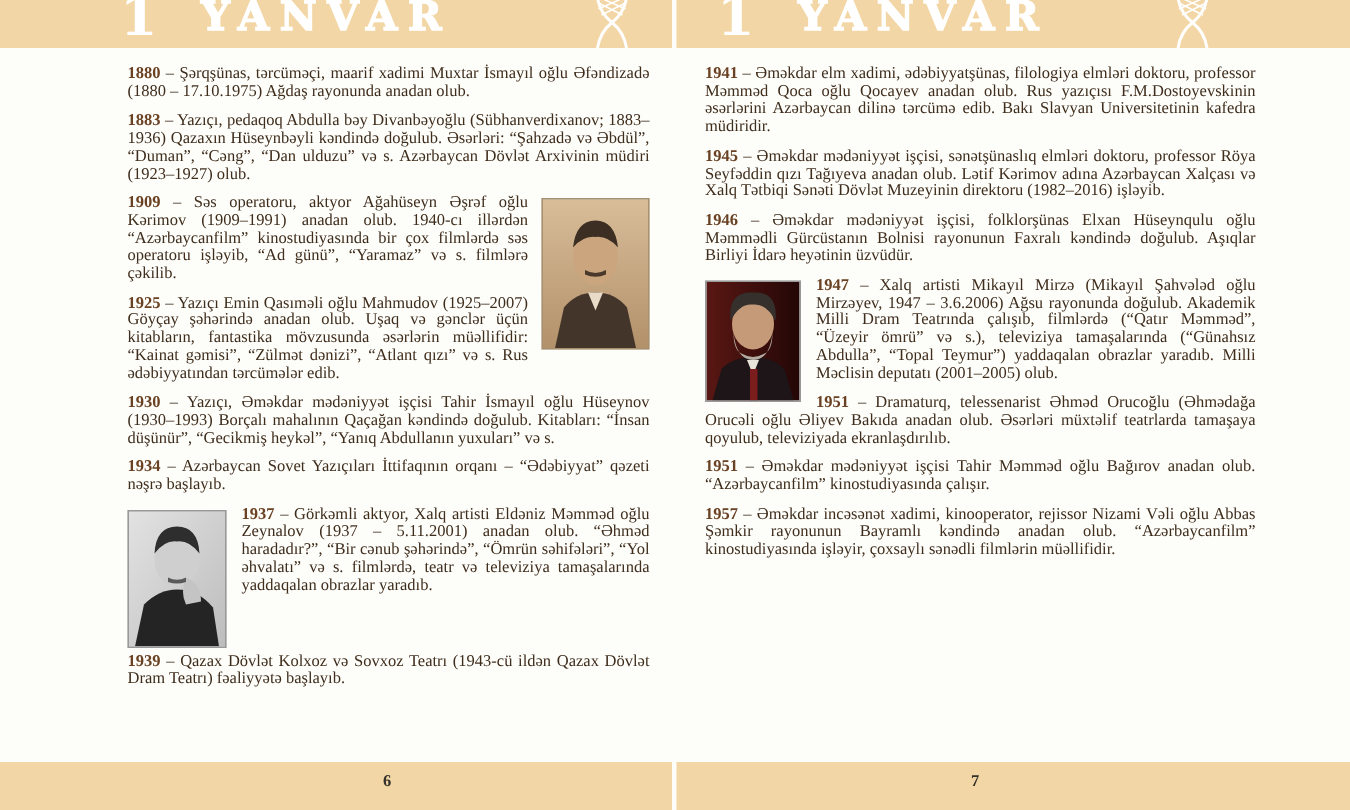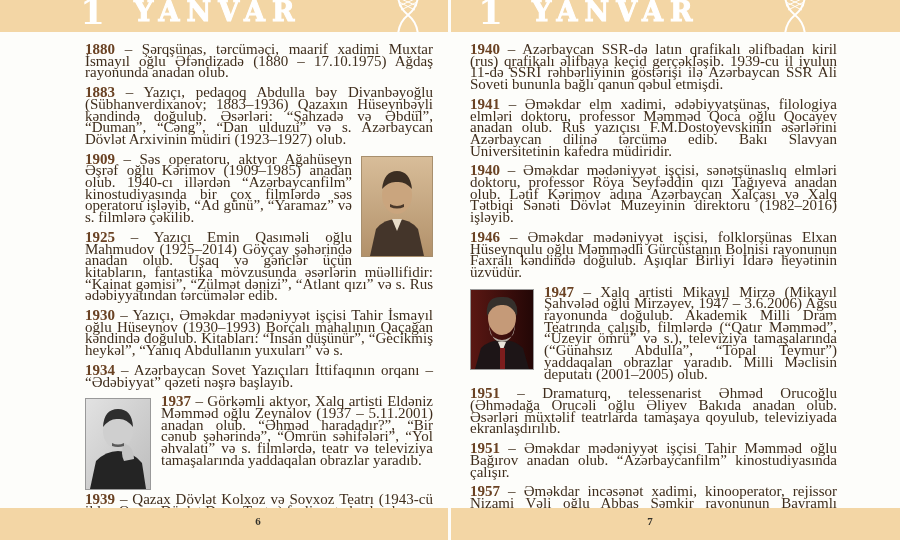--- a/index.html
+++ b/index.html
@@ -30,21 +30,21 @@
   .hourglass.hl{left:313px;}
   .hourglass.hr{left:302px;}
   .pagenum{
     position:absolute;top:7px;width:40px;text-align:center;
     font-weight:bold;font-size:11px;color:#33312a;
   }
   .pagenum.pn-left{left:238px;}
   .pagenum.pn-right{left:630px;}
   .col{
     position:absolute;top:44px;
-    font-size:15px;line-height:11.7px;color:#3f2d1c;
+    font-size:11px;line-height:11.7px;color:#3f2d1c;
     text-align:justify;
   }
   .col.col-left{left:85px;width:348px;}
   .col.col-right{left:470px;width:367px;}
   .entry{margin:0 0 8px 0;}
   .yr{font-weight:bold;color:#6a4223;}
   .photo{overflow:hidden;background:#ccc;}
   .photo svg{display:block;}
   .ph-right{float:right;margin:2px 0 4px 9px;border:1px solid #a88f6d;}
   .ph-left{float:left;margin:2px 10px 4px 0;border:1px solid #999;}
@@ -90,22 +90,22 @@
             <stop offset="1" stop-color="#b2916a"></stop>
       </linearGradient>
         </defs>
       <path d="M8 99 L14 72 Q22 62 35 62 Q48 62 56 72 L62 99 Z" fill="#44352a"></path>
       <path d="M30 62 L35 74 L40 62 Z" fill="#e8dcc8"></path>
       <ellipse cx="35" cy="38" rx="15" ry="19" fill="#caa57e"></ellipse>
       <path d="M20 32 Q22 14 35 14 Q48 14 50 32 Q43 24 35 25 Q27 24 20 32 Z" fill="#3c2e22"></path>
       <path d="M28 47 Q35 51 42 47 L42 50 Q35 53 28 50 Z" fill="#4a382a"></path>
     </svg>
   </div>
-  <p class="entry"><b class="yr">1909</b> <span>– Səs operatoru, aktyor Ağahüseyn Əşrəf oğlu Kərimov (1909–1985) anadan olub. 1940-cı illərdən “Azərbaycanfilm” kinostudiyasında bir çox filmlərdə səs operatoru işləyib, “Ad günü”, “Yaramaz” və s. filmlərə çəkilib.</span></p>
-  <p class="entry"><b class="yr">1925</b> <span>– Yazıçı Emin Qasıməli oğlu Mahmudov (1925–2014) Göyçay şəhərində anadan olub. Uşaq və gənclər üçün kitabların, fantastika mövzusunda əsərlərin müəllifidir: “Kainat gəmisi”, “Zülmət dənizi”, “Atlant qızı” və s. Rus ədəbiyyatından tərcümələr edib.</span></p>
+  <p class="entry"><b class="yr">1909</b> <span>– Səs operatoru, aktyor Ağahüseyn Əşrəf oğlu Kərimov (1909–1991) anadan olub. 1940-cı illərdən “Azərbaycanfilm” kinostudiyasında bir çox filmlərdə səs operatoru işləyib, “Ad günü”, “Yaramaz” və s. filmlərə çəkilib.</span></p>
+  <p class="entry"><b class="yr">1925</b> <span>– Yazıçı Emin Qasıməli oğlu Mahmudov (1925–2007) Göyçay şəhərində anadan olub. Uşaq və gənclər üçün kitabların, fantastika mövzusunda əsərlərin müəllifidir: “Kainat gəmisi”, “Zülmət dənizi”, “Atlant qızı” və s. Rus ədəbiyyatından tərcümələr edib.</span></p>
   <p class="entry"><b class="yr">1930</b> <span>– Yazıçı, Əməkdar mədəniyyət işçisi Tahir İsmayıl oğlu Hüseynov (1930–1993) Borçalı mahalının Qaçağan kəndində doğulub. Kitabları: “İnsan düşünür”, “Gecikmiş heykəl”, “Yanıq Abdullanın yuxuları” və s.</span></p>
   <p class="entry"><b class="yr">1934</b> <span>– Azərbaycan Sovet Yazıçıları İttifaqının orqanı – “Ədəbiyyat” qəzeti nəşrə başlayıb.</span></p>
 
   <div class="photo ph-left" style="width:64px;height:90px;">
     <svg width="64" height="90" viewBox="0 0 64 90">
       <rect width="64" height="90" fill="#d6d6d6"></rect>
       <rect width="64" height="90" fill="url(#g2)"></rect>
       <defs>
           <linearGradient id="g2" x1="0" y1="0" x2="1" y2="1">
         <stop offset="0" stop-color="#e2e2e2"></stop>
@@ -117,23 +117,22 @@
       <path d="M17 28 Q18 10 32 10 Q46 10 47 28 Q40 19 32 20 Q24 19 17 28 Z" fill="#2e2e2e"></path>
       <path d="M38 44 Q48 48 48 60 L38 62 Q34 54 38 44 Z" fill="#c4c4c4"></path>
       <path d="M26 44 Q32 47 38 44 L38 47 Q32 49 26 47 Z" fill="#5a5a5a"></path>
     </svg>
   </div>
   <p class="entry"><b class="yr">1937</b> <span>– Görkəmli aktyor, Xalq artisti Eldəniz Məmməd oğlu Zeynalov (1937 – 5.11.2001) anadan olub. “Əhməd haradadır?”, “Bir cənub şəhərində”, “Ömrün səhifələri”, “Yol əhvalatı” və s. filmlərdə, teatr və televiziya tamaşalarında yaddaqalan obrazlar yaradıb.</span></p>
   <p class="entry" style="clear:left;"><b class="yr">1939</b> <span>– Qazax Dövlət Kolxoz və Sovxoz Teatrı (1943-cü ildən Qazax Dövlət Dram Teatrı) fəaliyyətə başlayıb.</span></p>
 </div>
 
 <div class="col col-right">
-  <p class="entry"><b class="yr">1940</b> <span>– Azərbaycan SSR-də latın qrafikalı əlifbadan kiril (rus) qrafikalı əlifbaya keçid gerçəkləşib. 1939-cu il iyulun 11-də SSRİ rəhbərliyinin göstərişi ilə Azərbaycan SSR Ali Soveti bununla bağlı qanun qəbul etmişdi.</span></p>
   <p class="entry"><b class="yr">1941</b> <span>– Əməkdar elm xadimi, ədəbiyyatşünas, filologiya elmləri doktoru, professor Məmməd Qoca oğlu Qocayev anadan olub. Rus yazıçısı F.M.Dostoyevskinin əsərlərini Azərbaycan dilinə tərcümə edib. Bakı Slavyan Universitetinin kafedra müdiridir.</span></p>
-  <p class="entry"><b class="yr">1940</b> <span>– Əməkdar mədəniyyət işçisi, sənətşünaslıq elmləri doktoru, professor Röya Seyfəddin qızı Tağıyeva anadan olub. Lətif Kərimov adına Azərbaycan Xalçası və Xalq Tətbiqi Sənəti Dövlət Muzeyinin direktoru (1982–2016) işləyib.</span></p>
+  <p class="entry"><b class="yr">1945</b> <span>– Əməkdar mədəniyyət işçisi, sənətşünaslıq elmləri doktoru, professor Röya Seyfəddin qızı Tağıyeva anadan olub. Lətif Kərimov adına Azərbaycan Xalçası və Xalq Tətbiqi Sənəti Dövlət Muzeyinin direktoru (1982–2016) işləyib.</span></p>
   <p class="entry"><b class="yr">1946</b> <span>– Əməkdar mədəniyyət işçisi, folklorşünas Elxan Hüseynqulu oğlu Məmmədli Gürcüstanın Bolnisi rayonunun Faxralı kəndində doğulub. Aşıqlar Birliyi İdarə heyətinin üzvüdür.</span></p>
 
   <div class="photo ph-left" style="width:62px;height:79px;">
     <svg width="62" height="79" viewBox="0 0 62 79">
       <rect width="62" height="79" fill="#3a0e0c"></rect>
       <rect width="62" height="79" fill="url(#g3)"></rect>
       <defs>
           <linearGradient id="g3" x1="0" y1="0" x2="1" y2="0">
         <stop offset="0" stop-color="#5a1713"></stop>
             <stop offset="1" stop-color="#230706"></stop>

